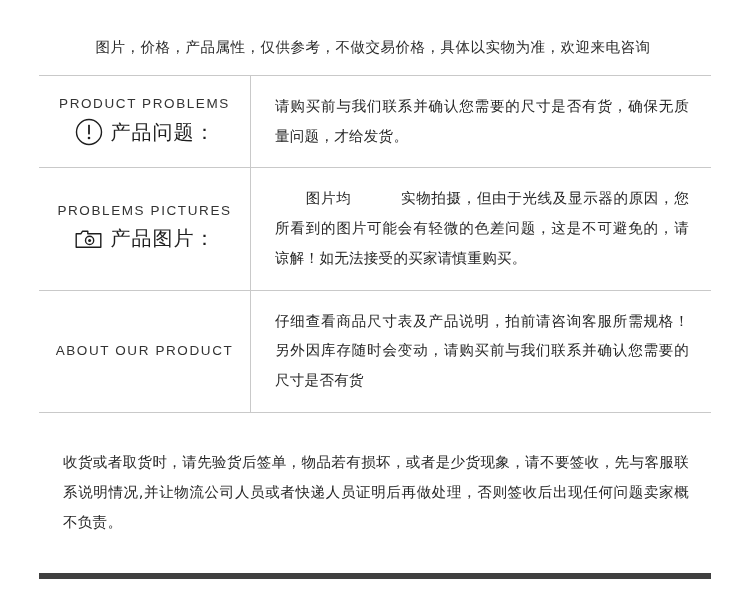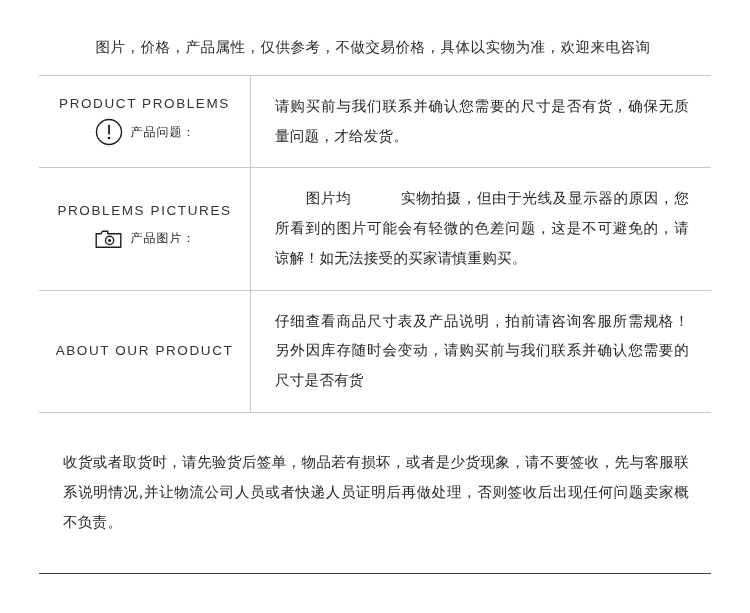--- a/index.html
+++ b/index.html
@@ -25,21 +25,21 @@
     font-size: 14.5px;
     color: #2b2b2b;
     letter-spacing: 0.5px;
     padding: 38px 4px 18px 0;
     font-family: "DejaVu Sans", "Liberation Sans", sans-serif;
   }
   .table {
     width: 672px;
     margin: 0 auto;
     border-top: 1px solid #c9c9c9;
-    border-bottom: 1px solid #404040;
+    border-bottom: 6px solid #404040;
     box-sizing: border-box;
   }
   .row {
     display: flex;
     align-items: stretch;
     border-bottom: 1px solid #c9c9c9;
   }
   .row:last-child {
     border-bottom: none;
   }
@@ -70,21 +70,21 @@
     font-family: "Liberation Sans", sans-serif;
   }
   .cn-line {
     display: flex;
     align-items: center;
     justify-content: center;
     margin-top: 6px;
     gap: 7px;
   }
   .cn-title {
-    font-size: 12px;
+    font-size: 20px;
     color: #1e1e1e;
     letter-spacing: 1px;
     font-family: "DejaVu Sans", "Liberation Sans", sans-serif;
   }
   .icon {
     width: 30px;
     height: 30px;
     flex: 0 0 30px;
     display: block;
   }

